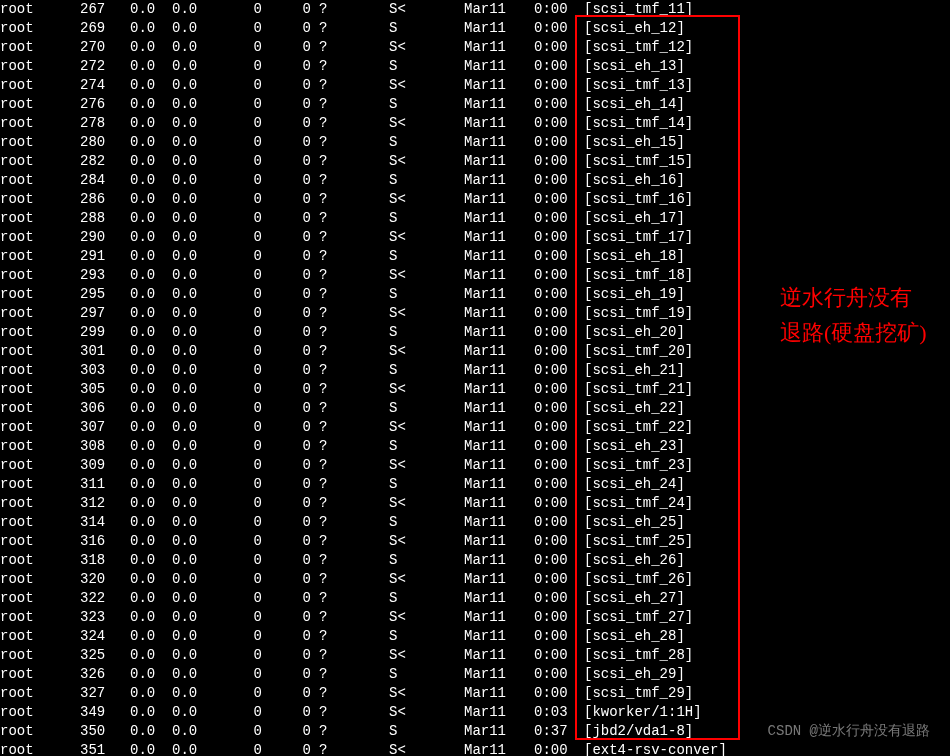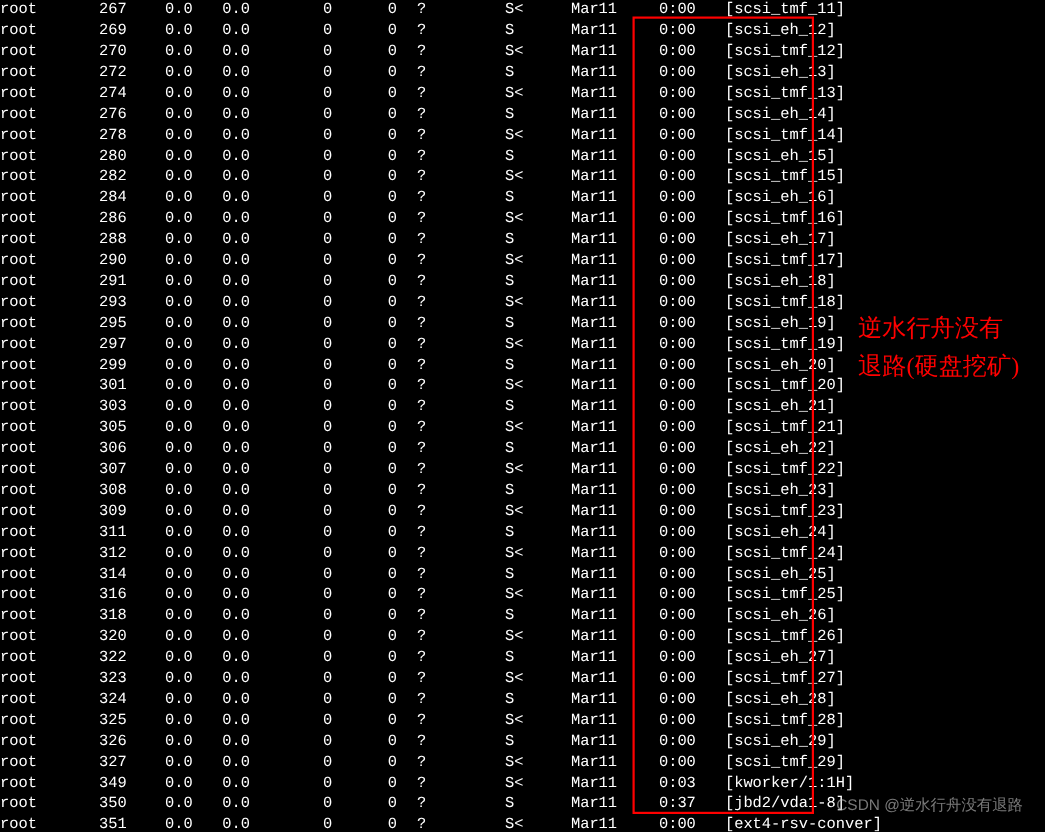--- a/index.html
+++ b/index.html
@@ -14,31 +14,30 @@
       overflow: hidden;
       position: relative;
     }
     .terminal {
       padding: 0;
       white-space: pre;
     }
     .row {
       display: flex;
       height: 19px;
-      gap: 10px;
     }
     .col-user { width: 80px; }
     .col-pid { width: 50px; padding-right: 12px; }
     .col-cpu { width: 42px; }
     .col-mem { width: 42px; }
     .col-vsz { width: 60px; text-align: right; padding-right: 12px; }
     .col-rss { width: 45px; text-align: right; padding-right: 8px; }
     .col-tty { width: 70px; }
     .col-stat { width: 50px; }
-    .col-start { width: 70px; }
+    .col-start { width: 70px; margin-left: 25px; }
     .col-time { width: 50px; }
     .col-cmd { flex: 1; }
     .red-box {
       position: absolute;
       border: 2px solid #ff0000;
       top: 15px;
       left: 575px;
       width: 165px;
       height: 725px;
       pointer-events: none;
@@ -52,21 +51,21 @@
       font-family: 'SimSun', serif;
       line-height: 1.6;
       width: 150px;
     }
     .watermark {
       position: absolute;
       right: 20px;
       bottom: 15px;
       color: rgba(200,200,200,0.6);
       font-size: 14px;
-      font-family: Liberation Sans, sans-serif;
+      font-family: Liberation Mono, monospace;
     }
   </style>
 </head>
 <body>
 
 <div class="terminal" id="proc-list"><div class="row"><span class="col-user">root</span><span class="col-pid">267</span><span class="col-cpu">0.0</span><span class="col-mem">0.0</span><span class="col-vsz">0</span><span class="col-rss">0</span><span class="col-tty">?</span><span class="col-stat">S&lt;</span><span class="col-start">Mar11</span><span class="col-time">0:00</span><span class="col-cmd">[scsi_tmf_11]</span></div><div class="row"><span class="col-user">root</span><span class="col-pid">269</span><span class="col-cpu">0.0</span><span class="col-mem">0.0</span><span class="col-vsz">0</span><span class="col-rss">0</span><span class="col-tty">?</span><span class="col-stat">S</span><span class="col-start">Mar11</span><span class="col-time">0:00</span><span class="col-cmd">[scsi_eh_12]</span></div><div class="row"><span class="col-user">root</span><span class="col-pid">270</span><span class="col-cpu">0.0</span><span class="col-mem">0.0</span><span class="col-vsz">0</span><span class="col-rss">0</span><span class="col-tty">?</span><span class="col-stat">S&lt;</span><span class="col-start">Mar11</span><span class="col-time">0:00</span><span class="col-cmd">[scsi_tmf_12]</span></div><div class="row"><span class="col-user">root</span><span class="col-pid">272</span><span class="col-cpu">0.0</span><span class="col-mem">0.0</span><span class="col-vsz">0</span><span class="col-rss">0</span><span class="col-tty">?</span><span class="col-stat">S</span><span class="col-start">Mar11</span><span class="col-time">0:00</span><span class="col-cmd">[scsi_eh_13]</span></div><div class="row"><span class="col-user">root</span><span class="col-pid">274</span><span class="col-cpu">0.0</span><span class="col-mem">0.0</span><span class="col-vsz">0</span><span class="col-rss">0</span><span class="col-tty">?</span><span class="col-stat">S&lt;</span><span class="col-start">Mar11</span><span class="col-time">0:00</span><span class="col-cmd">[scsi_tmf_13]</span></div><div class="row"><span class="col-user">root</span><span class="col-pid">276</span><span class="col-cpu">0.0</span><span class="col-mem">0.0</span><span class="col-vsz">0</span><span class="col-rss">0</span><span class="col-tty">?</span><span class="col-stat">S</span><span class="col-start">Mar11</span><span class="col-time">0:00</span><span class="col-cmd">[scsi_eh_14]</span></div><div class="row"><span class="col-user">root</span><span class="col-pid">278</span><span class="col-cpu">0.0</span><span class="col-mem">0.0</span><span class="col-vsz">0</span><span class="col-rss">0</span><span class="col-tty">?</span><span class="col-stat">S&lt;</span><span class="col-start">Mar11</span><span class="col-time">0:00</span><span class="col-cmd">[scsi_tmf_14]</span></div><div class="row"><span class="col-user">root</span><span class="col-pid">280</span><span class="col-cpu">0.0</span><span class="col-mem">0.0</span><span class="col-vsz">0</span><span class="col-rss">0</span><span class="col-tty">?</span><span class="col-stat">S</span><span class="col-start">Mar11</span><span class="col-time">0:00</span><span class="col-cmd">[scsi_eh_15]</span></div><div class="row"><span class="col-user">root</span><span class="col-pid">282</span><span class="col-cpu">0.0</span><span class="col-mem">0.0</span><span class="col-vsz">0</span><span class="col-rss">0</span><span class="col-tty">?</span><span class="col-stat">S&lt;</span><span class="col-start">Mar11</span><span class="col-time">0:00</span><span class="col-cmd">[scsi_tmf_15]</span></div><div class="row"><span class="col-user">root</span><span class="col-pid">284</span><span class="col-cpu">0.0</span><span class="col-mem">0.0</span><span class="col-vsz">0</span><span class="col-rss">0</span><span class="col-tty">?</span><span class="col-stat">S</span><span class="col-start">Mar11</span><span class="col-time">0:00</span><span class="col-cmd">[scsi_eh_16]</span></div><div class="row"><span class="col-user">root</span><span class="col-pid">286</span><span class="col-cpu">0.0</span><span class="col-mem">0.0</span><span class="col-vsz">0</span><span class="col-rss">0</span><span class="col-tty">?</span><span class="col-stat">S&lt;</span><span class="col-start">Mar11</span><span class="col-time">0:00</span><span class="col-cmd">[scsi_tmf_16]</span></div><div class="row"><span class="col-user">root</span><span class="col-pid">288</span><span class="col-cpu">0.0</span><span class="col-mem">0.0</span><span class="col-vsz">0</span><span class="col-rss">0</span><span class="col-tty">?</span><span class="col-stat">S</span><span class="col-start">Mar11</span><span class="col-time">0:00</span><span class="col-cmd">[scsi_eh_17]</span></div><div class="row"><span class="col-user">root</span><span class="col-pid">290</span><span class="col-cpu">0.0</span><span class="col-mem">0.0</span><span class="col-vsz">0</span><span class="col-rss">0</span><span class="col-tty">?</span><span class="col-stat">S&lt;</span><span class="col-start">Mar11</span><span class="col-time">0:00</span><span class="col-cmd">[scsi_tmf_17]</span></div><div class="row"><span class="col-user">root</span><span class="col-pid">291</span><span class="col-cpu">0.0</span><span class="col-mem">0.0</span><span class="col-vsz">0</span><span class="col-rss">0</span><span class="col-tty">?</span><span class="col-stat">S</span><span class="col-start">Mar11</span><span class="col-time">0:00</span><span class="col-cmd">[scsi_eh_18]</span></div><div class="row"><span class="col-user">root</span><span class="col-pid">293</span><span class="col-cpu">0.0</span><span class="col-mem">0.0</span><span class="col-vsz">0</span><span class="col-rss">0</span><span class="col-tty">?</span><span class="col-stat">S&lt;</span><span class="col-start">Mar11</span><span class="col-time">0:00</span><span class="col-cmd">[scsi_tmf_18]</span></div><div class="row"><span class="col-user">root</span><span class="col-pid">295</span><span class="col-cpu">0.0</span><span class="col-mem">0.0</span><span class="col-vsz">0</span><span class="col-rss">0</span><span class="col-tty">?</span><span class="col-stat">S</span><span class="col-start">Mar11</span><span class="col-time">0:00</span><span class="col-cmd">[scsi_eh_19]</span></div><div class="row"><span class="col-user">root</span><span class="col-pid">297</span><span class="col-cpu">0.0</span><span class="col-mem">0.0</span><span class="col-vsz">0</span><span class="col-rss">0</span><span class="col-tty">?</span><span class="col-stat">S&lt;</span><span class="col-start">Mar11</span><span class="col-time">0:00</span><span class="col-cmd">[scsi_tmf_19]</span></div><div class="row"><span class="col-user">root</span><span class="col-pid">299</span><span class="col-cpu">0.0</span><span class="col-mem">0.0</span><span class="col-vsz">0</span><span class="col-rss">0</span><span class="col-tty">?</span><span class="col-stat">S</span><span class="col-start">Mar11</span><span class="col-time">0:00</span><span class="col-cmd">[scsi_eh_20]</span></div><div class="row"><span class="col-user">root</span><span class="col-pid">301</span><span class="col-cpu">0.0</span><span class="col-mem">0.0</span><span class="col-vsz">0</span><span class="col-rss">0</span><span class="col-tty">?</span><span class="col-stat">S&lt;</span><span class="col-start">Mar11</span><span class="col-time">0:00</span><span class="col-cmd">[scsi_tmf_20]</span></div><div class="row"><span class="col-user">root</span><span class="col-pid">303</span><span class="col-cpu">0.0</span><span class="col-mem">0.0</span><span class="col-vsz">0</span><span class="col-rss">0</span><span class="col-tty">?</span><span class="col-stat">S</span><span class="col-start">Mar11</span><span class="col-time">0:00</span><span class="col-cmd">[scsi_eh_21]</span></div><div class="row"><span class="col-user">root</span><span class="col-pid">305</span><span class="col-cpu">0.0</span><span class="col-mem">0.0</span><span class="col-vsz">0</span><span class="col-rss">0</span><span class="col-tty">?</span><span class="col-stat">S&lt;</span><span class="col-start">Mar11</span><span class="col-time">0:00</span><span class="col-cmd">[scsi_tmf_21]</span></div><div class="row"><span class="col-user">root</span><span class="col-pid">306</span><span class="col-cpu">0.0</span><span class="col-mem">0.0</span><span class="col-vsz">0</span><span class="col-rss">0</span><span class="col-tty">?</span><span class="col-stat">S</span><span class="col-start">Mar11</span><span class="col-time">0:00</span><span class="col-cmd">[scsi_eh_22]</span></div><div class="row"><span class="col-user">root</span><span class="col-pid">307</span><span class="col-cpu">0.0</span><span class="col-mem">0.0</span><span class="col-vsz">0</span><span class="col-rss">0</span><span class="col-tty">?</span><span class="col-stat">S&lt;</span><span class="col-start">Mar11</span><span class="col-time">0:00</span><span class="col-cmd">[scsi_tmf_22]</span></div><div class="row"><span class="col-user">root</span><span class="col-pid">308</span><span class="col-cpu">0.0</span><span class="col-mem">0.0</span><span class="col-vsz">0</span><span class="col-rss">0</span><span class="col-tty">?</span><span class="col-stat">S</span><span class="col-start">Mar11</span><span class="col-time">0:00</span><span class="col-cmd">[scsi_eh_23]</span></div><div class="row"><span class="col-user">root</span><span class="col-pid">309</span><span class="col-cpu">0.0</span><span class="col-mem">0.0</span><span class="col-vsz">0</span><span class="col-rss">0</span><span class="col-tty">?</span><span class="col-stat">S&lt;</span><span class="col-start">Mar11</span><span class="col-time">0:00</span><span class="col-cmd">[scsi_tmf_23]</span></div><div class="row"><span class="col-user">root</span><span class="col-pid">311</span><span class="col-cpu">0.0</span><span class="col-mem">0.0</span><span class="col-vsz">0</span><span class="col-rss">0</span><span class="col-tty">?</span><span class="col-stat">S</span><span class="col-start">Mar11</span><span class="col-time">0:00</span><span class="col-cmd">[scsi_eh_24]</span></div><div class="row"><span class="col-user">root</span><span class="col-pid">312</span><span class="col-cpu">0.0</span><span class="col-mem">0.0</span><span class="col-vsz">0</span><span class="col-rss">0</span><span class="col-tty">?</span><span class="col-stat">S&lt;</span><span class="col-start">Mar11</span><span class="col-time">0:00</span><span class="col-cmd">[scsi_tmf_24]</span></div><div class="row"><span class="col-user">root</span><span class="col-pid">314</span><span class="col-cpu">0.0</span><span class="col-mem">0.0</span><span class="col-vsz">0</span><span class="col-rss">0</span><span class="col-tty">?</span><span class="col-stat">S</span><span class="col-start">Mar11</span><span class="col-time">0:00</span><span class="col-cmd">[scsi_eh_25]</span></div><div class="row"><span class="col-user">root</span><span class="col-pid">316</span><span class="col-cpu">0.0</span><span class="col-mem">0.0</span><span class="col-vsz">0</span><span class="col-rss">0</span><span class="col-tty">?</span><span class="col-stat">S&lt;</span><span class="col-start">Mar11</span><span class="col-time">0:00</span><span class="col-cmd">[scsi_tmf_25]</span></div><div class="row"><span class="col-user">root</span><span class="col-pid">318</span><span class="col-cpu">0.0</span><span class="col-mem">0.0</span><span class="col-vsz">0</span><span class="col-rss">0</span><span class="col-tty">?</span><span class="col-stat">S</span><span class="col-start">Mar11</span><span class="col-time">0:00</span><span class="col-cmd">[scsi_eh_26]</span></div><div class="row"><span class="col-user">root</span><span class="col-pid">320</span><span class="col-cpu">0.0</span><span class="col-mem">0.0</span><span class="col-vsz">0</span><span class="col-rss">0</span><span class="col-tty">?</span><span class="col-stat">S&lt;</span><span class="col-start">Mar11</span><span class="col-time">0:00</span><span class="col-cmd">[scsi_tmf_26]</span></div><div class="row"><span class="col-user">root</span><span class="col-pid">322</span><span class="col-cpu">0.0</span><span class="col-mem">0.0</span><span class="col-vsz">0</span><span class="col-rss">0</span><span class="col-tty">?</span><span class="col-stat">S</span><span class="col-start">Mar11</span><span class="col-time">0:00</span><span class="col-cmd">[scsi_eh_27]</span></div><div class="row"><span class="col-user">root</span><span class="col-pid">323</span><span class="col-cpu">0.0</span><span class="col-mem">0.0</span><span class="col-vsz">0</span><span class="col-rss">0</span><span class="col-tty">?</span><span class="col-stat">S&lt;</span><span class="col-start">Mar11</span><span class="col-time">0:00</span><span class="col-cmd">[scsi_tmf_27]</span></div><div class="row"><span class="col-user">root</span><span class="col-pid">324</span><span class="col-cpu">0.0</span><span class="col-mem">0.0</span><span class="col-vsz">0</span><span class="col-rss">0</span><span class="col-tty">?</span><span class="col-stat">S</span><span class="col-start">Mar11</span><span class="col-time">0:00</span><span class="col-cmd">[scsi_eh_28]</span></div><div class="row"><span class="col-user">root</span><span class="col-pid">325</span><span class="col-cpu">0.0</span><span class="col-mem">0.0</span><span class="col-vsz">0</span><span class="col-rss">0</span><span class="col-tty">?</span><span class="col-stat">S&lt;</span><span class="col-start">Mar11</span><span class="col-time">0:00</span><span class="col-cmd">[scsi_tmf_28]</span></div><div class="row"><span class="col-user">root</span><span class="col-pid">326</span><span class="col-cpu">0.0</span><span class="col-mem">0.0</span><span class="col-vsz">0</span><span class="col-rss">0</span><span class="col-tty">?</span><span class="col-stat">S</span><span class="col-start">Mar11</span><span class="col-time">0:00</span><span class="col-cmd">[scsi_eh_29]</span></div><div class="row"><span class="col-user">root</span><span class="col-pid">327</span><span class="col-cpu">0.0</span><span class="col-mem">0.0</span><span class="col-vsz">0</span><span class="col-rss">0</span><span class="col-tty">?</span><span class="col-stat">S&lt;</span><span class="col-start">Mar11</span><span class="col-time">0:00</span><span class="col-cmd">[scsi_tmf_29]</span></div><div class="row"><span class="col-user">root</span><span class="col-pid">349</span><span class="col-cpu">0.0</span><span class="col-mem">0.0</span><span class="col-vsz">0</span><span class="col-rss">0</span><span class="col-tty">?</span><span class="col-stat">S&lt;</span><span class="col-start">Mar11</span><span class="col-time">0:03</span><span class="col-cmd">[kworker/1:1H]</span></div><div class="row"><span class="col-user">root</span><span class="col-pid">350</span><span class="col-cpu">0.0</span><span class="col-mem">0.0</span><span class="col-vsz">0</span><span class="col-rss">0</span><span class="col-tty">?</span><span class="col-stat">S</span><span class="col-start">Mar11</span><span class="col-time">0:37</span><span class="col-cmd">[jbd2/vda1-8]</span></div><div class="row"><span class="col-user">root</span><span class="col-pid">351</span><span class="col-cpu">0.0</span><span class="col-mem">0.0</span><span class="col-vsz">0</span><span class="col-rss">0</span><span class="col-tty">?</span><span class="col-stat">S&lt;</span><span class="col-start">Mar11</span><span class="col-time">0:00</span><span class="col-cmd">[ext4-rsv-conver]</span></div></div>
 
 <div class="red-box"></div>
 
 <div class="annotation">逆水行舟没有退路(硬盘挖矿)</div>

